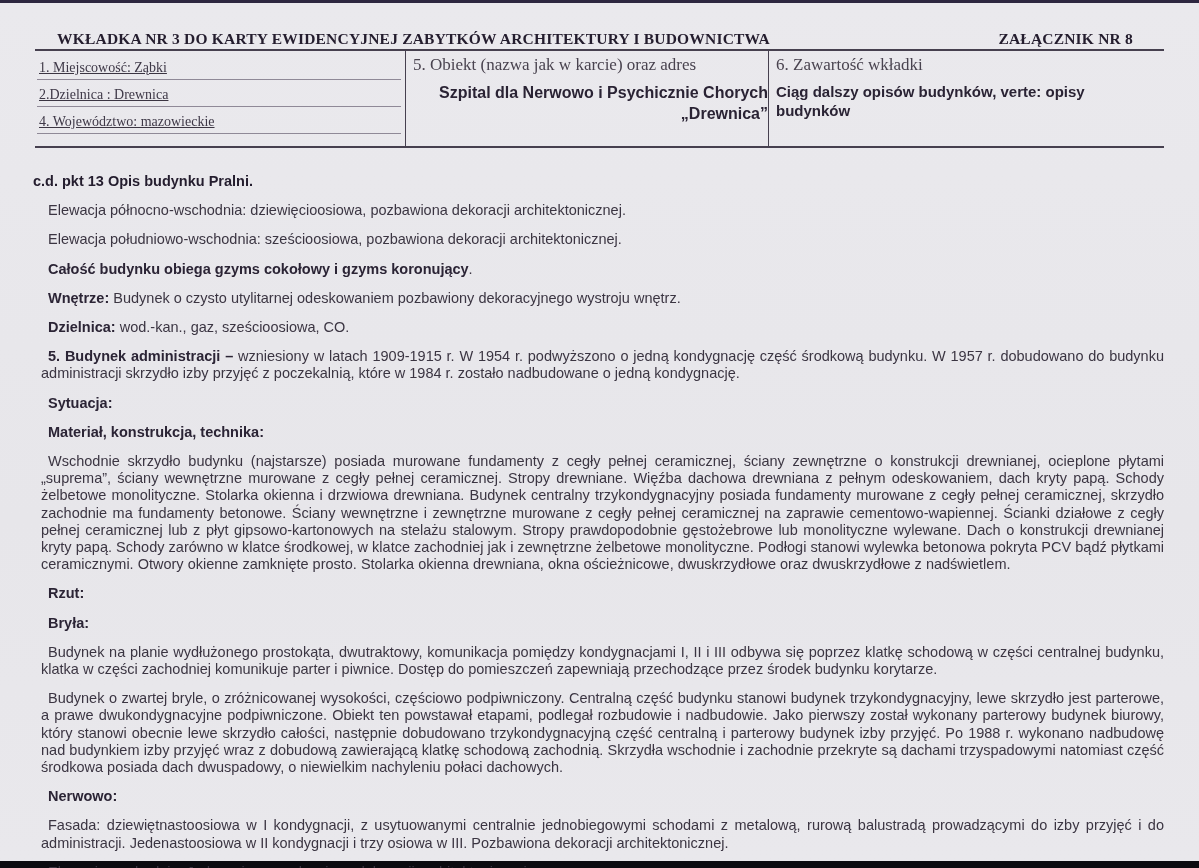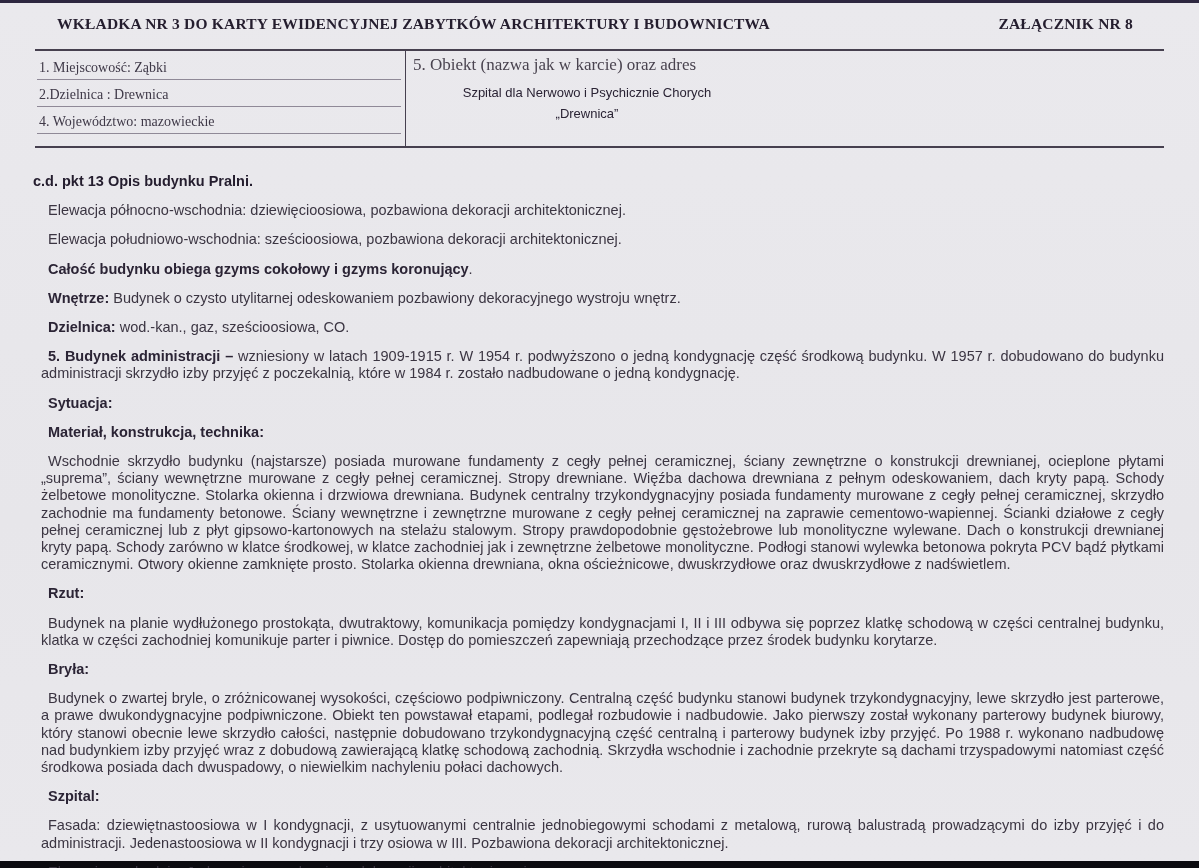--- a/index.html
+++ b/index.html
@@ -12,45 +12,45 @@
   }
   
   .edge-top{position:absolute;top:0;left:0;width:1199px;height:3px;background:#2e2740;}
   .edge-left{position:absolute;top:118px;left:0;width:8px;height:750px;background:#0b0b10;}
   .edge-bottom{position:absolute;bottom:0;left:0;width:1199px;height:7px;background:#0b0b10;}
 
   .sheet{position:absolute;inset:3px 0 7px 0;background:linear-gradient(180deg,#eae9ed 0%,#e7e6ea 60%,#e9e8ec 100%);}
 
   
   header{position:relative;height:145px;}
-  .title-row{position:absolute;top:12px;left:57px;right:66px;display:flex;justify-content:space-between;align-items:baseline;}
+  .title-row{position:absolute;top:27px;left:57px;right:66px;display:flex;justify-content:space-between;align-items:baseline;}
   .title-main,.title-attachment{
     font-family:"Liberation Serif",serif;font-weight:700;font-size:15.5px;color:#241d2e;letter-spacing:.2px;white-space:nowrap;
   }
   .table-top-rule{position:absolute;top:46px;left:35px;right:35px;height:0;border-top:2px solid #46404f;}
   .form-table{
     position:absolute;top:48px;left:35px;right:35px;bottom:0;
     display:grid;grid-template-columns:370px 363px 1fr;
     border-bottom:2px solid #46404f;
   }
   .col{position:relative;}
   .col-mid,.col-right{border-left:1.5px solid #46404f;}
-  .col-left{padding:2px 4px 0 2px;}
+  .col-left{padding:2px 4px 0 2px;text-decoration:underline;}
   .field{
     font-family:"Liberation Serif",serif;font-size:14px;color:#3e3847;
     height:27px;padding:7px 0 0 2px;box-sizing:border-box;
     border-bottom:1px solid #8f8997;
   }
   .col-label{
     font-family:"Liberation Serif",serif;font-size:17px;color:#49434f;
     padding:4px 0 0 7px;
   }
   .obj-name{
-    margin-top:7px;text-align:center;
-    font-weight:400;font-size:13px;line-height:21px;color:#2a2334;
+    margin-top:7px;text-align:right;
+    font-weight:700;font-size:16px;line-height:21px;color:#2a2334;
   }
   .contents-text{
     padding:7px 8px 0 7px;
     font-weight:700;font-size:15px;line-height:19px;color:#2a2334;
   }
 
   
   main{padding:13px 35px 0 33px;}
   .para{
     margin:12px 0 8px 0;
@@ -86,36 +86,40 @@
       </div>
 
       <div class="col col-mid">
         <div class="col-label">5. Obiekt (nazwa jak w karcie) oraz adres</div>
         <div class="obj-name">
           <span>Szpital dla Nerwowo i Psychicznie Chorych</span><br>
           <span>„Drewnica”</span>
         </div>
       </div>
 
+      <div class="col col-right">
+        <div class="col-label">6. Zawartość wkładki</div>
+        <div class="contents-text">Ciąg dalszy opisów budynków, verte: opisy budynków</div>
+      </div>
     </div>
   </header>
 
   <main id="body-paragraphs">
       <p class="para flush"><b>c.d. pkt 13 Opis budynku Pralni.</b></p>
       <p class="para ind"><span>Elewacja północno-wschodnia: dziewięcioosiowa, pozbawiona dekoracji architektonicznej.</span></p>
       <p class="para ind"><span>Elewacja południowo-wschodnia: sześcioosiowa, pozbawiona dekoracji architektonicznej.</span></p>
       <p class="para ind"><b>Całość budynku obiega gzyms cokołowy i gzyms koronujący</b><span>.</span></p>
       <p class="para ind"><b>Wnętrze:</b><span> Budynek o czysto utylitarnej odeskowaniem pozbawiony dekoracyjnego wystroju wnętrz.</span></p>
       <p class="para ind"><b>Dzielnica:</b><span> wod.-kan., gaz, sześcioosiowa, CO.</span></p>
       <p class="para ind just"><b>5. Budynek administracji –</b><span> wzniesiony w latach 1909-1915 r. W 1954 r. podwyższono o jedną kondygnację część środkową budynku. W 1957 r. dobudowano do budynku administracji skrzydło izby przyjęć z poczekalnią, które w 1984 r. zostało nadbudowane o jedną kondygnację.</span></p>
       <p class="para ind"><b>Sytuacja:</b></p>
       <p class="para ind"><b>Materiał, konstrukcja, technika:</b></p>
       <p class="para ind just"><span>Wschodnie skrzydło budynku (najstarsze) posiada murowane fundamenty z cegły pełnej ceramicznej, ściany zewnętrzne o konstrukcji drewnianej, ocieplone płytami „suprema”, ściany wewnętrzne murowane z cegły pełnej ceramicznej. Stropy drewniane. Więźba dachowa drewniana z pełnym odeskowaniem, dach kryty papą. Schody żelbetowe monolityczne. Stolarka okienna i drzwiowa drewniana. Budynek centralny trzykondygnacyjny posiada fundamenty murowane z cegły pełnej ceramicznej, skrzydło zachodnie ma fundamenty betonowe. Ściany wewnętrzne i zewnętrzne murowane z cegły pełnej ceramicznej na zaprawie cementowo-wapiennej. Ścianki działowe z cegły pełnej ceramicznej lub z płyt gipsowo-kartonowych na stelażu stalowym. Stropy prawdopodobnie gęstożebrowe lub monolityczne wylewane. Dach o konstrukcji drewnianej kryty papą. Schody zarówno w klatce środkowej, w klatce zachodniej jak i zewnętrzne żelbetowe monolityczne. Podłogi stanowi wylewka betonowa pokryta PCV bądź płytkami ceramicznymi. Otwory okienne zamknięte prosto. Stolarka okienna drewniana, okna ościeżnicowe, dwuskrzydłowe oraz dwuskrzydłowe z nadświetlem.</span></p>
       <p class="para ind"><b>Rzut:</b></p>
+      <p class="para ind"><b>Bryła:</b></p>
       <p class="para ind just"><span>Budynek na planie wydłużonego prostokąta, dwutraktowy, komunikacja pomiędzy kondygnacjami I, II i III odbywa się poprzez klatkę schodową w części centralnej budynku, klatka w części zachodniej komunikuje parter i piwnice. Dostęp do pomieszczeń zapewniają przechodzące przez środek budynku korytarze.</span></p>
-      <p class="para ind"><b>Bryła:</b></p>
       <p class="para ind just"><span>Budynek o zwartej bryle, o zróżnicowanej wysokości, częściowo podpiwniczony. Centralną część budynku stanowi budynek trzykondygnacyjny, lewe skrzydło jest parterowe, a prawe dwukondygnacyjne podpiwniczone. Obiekt ten powstawał etapami, podlegał rozbudowie i nadbudowie. Jako pierwszy został wykonany parterowy budynek biurowy, który stanowi obecnie lewe skrzydło całości, następnie dobudowano trzykondygnacyjną część centralną i parterowy budynek izby przyjęć. Po 1988 r. wykonano nadbudowę nad budynkiem izby przyjęć wraz z dobudową zawierającą klatkę schodową zachodnią. Skrzydła wschodnie i zachodnie przekryte są dachami trzyspadowymi natomiast część środkowa posiada dach dwuspadowy, o niewielkim nachyleniu połaci dachowych.</span></p>
-      <p class="para ind"><b>Szpital:</b></p>
+      <p class="para ind"><b>Nerwowo:</b></p>
       <p class="para ind just"><span>Fasada: dziewiętnastoosiowa w I kondygnacji, z usytuowanymi centralnie jednobiegowymi schodami z metalową, rurową balustradą prowadzącymi do izby przyjęć i do administracji. Jedenastoosiowa w II kondygnacji i trzy osiowa w III. Pozbawiona dekoracji architektonicznej.</span></p>
       <p class="para ind"><span>Elewacja wschodnia: Jednoosiowa pozbawiona dekoracji architektonicznej.</span></p>
     </main>
 
 </div>
 
 </body></html>

